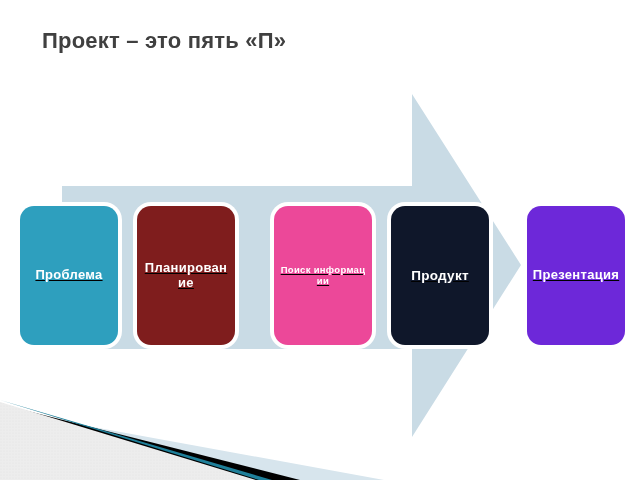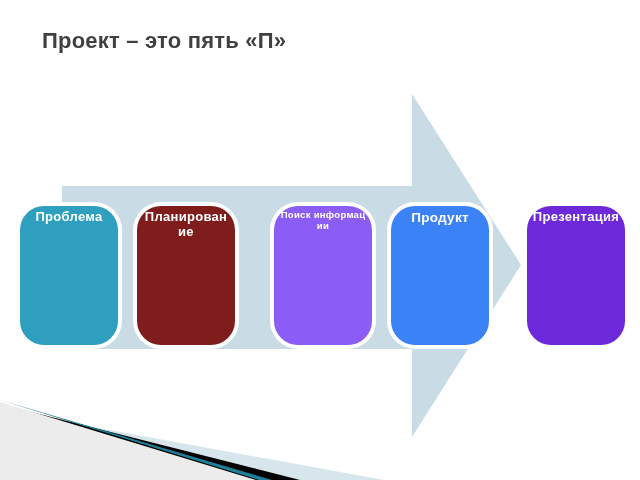--- a/index.html
+++ b/index.html
@@ -54,27 +54,28 @@
     top: 206px;
     width: 606px;
     height: 140px;
   }
   .pbox {
     position: absolute;
     top: 0;
     width: 98px;
     height: 139px;
     background: #2E9FBE;
-    border-radius: 24px;
+    border-radius: 14px;
     box-shadow: 0 0 0 4px #ffffff;
     display: flex;
-    align-items: flex-start;
+    align-items: center;
     justify-content: center;
     box-sizing: border-box;
     padding: 4px 5px;
+    text-decoration: underline;
   }
   .pbox .plabel {
     color: #ffffff;
     font-weight: bold;
     text-align: center;
     line-height: 1.12;
     word-break: break-all;
     letter-spacing: 0.3px;
   }
   .size-lg .plabel { font-size: 13.5px; }
@@ -109,25 +110,25 @@
   <div id="box-row">
 
     <div class="pbox size-md" id="box-0" style="background: rgb(46, 159, 190); box-shadow: rgb(255, 255, 255) 0px 0px 0px 4px;">
       <span class="plabel" style="color: rgb(255, 255, 255);">Проблема</span>
     </div>
 
     <div class="pbox size-md" id="box-1" style="background: #7f1d1d; box-shadow: rgb(255, 255, 255) 0px 0px 0px 4px;">
       <span class="plabel" style="color: rgb(255, 255, 255);">Планирование</span>
     </div>
 
-    <div class="pbox size-sm" id="box-2" style="background: #8b5cf6; box-shadow: rgb(255, 255, 255) 0px 0px 0px 4px;">
+    <div class="pbox size-sm" id="box-2" style="background: #ec4899; box-shadow: rgb(255, 255, 255) 0px 0px 0px 4px;">
       <span class="plabel" style="color: rgb(255, 255, 255);">Поиск информации</span>
     </div>
 
-    <div class="pbox size-lg" id="box-3" style="background: #3b82f6; box-shadow: rgb(255, 255, 255) 0px 0px 0px 4px;">
+    <div class="pbox size-lg" id="box-3" style="background: #0f172a; box-shadow: rgb(255, 255, 255) 0px 0px 0px 4px;">
       <span class="plabel" style="color: rgb(255, 255, 255);">Продукт</span>
     </div>
 
     <div class="pbox size-md" id="box-4" style="background: #6d28d9; box-shadow: rgb(255, 255, 255) 0px 0px 0px 4px;">
       <span class="plabel" style="color: rgb(255, 255, 255);">Презентация</span>
     </div>
 
   </div>
 
   <div id="title" style="color: rgb(64, 64, 64);">Проект – это пять «П»</div>

